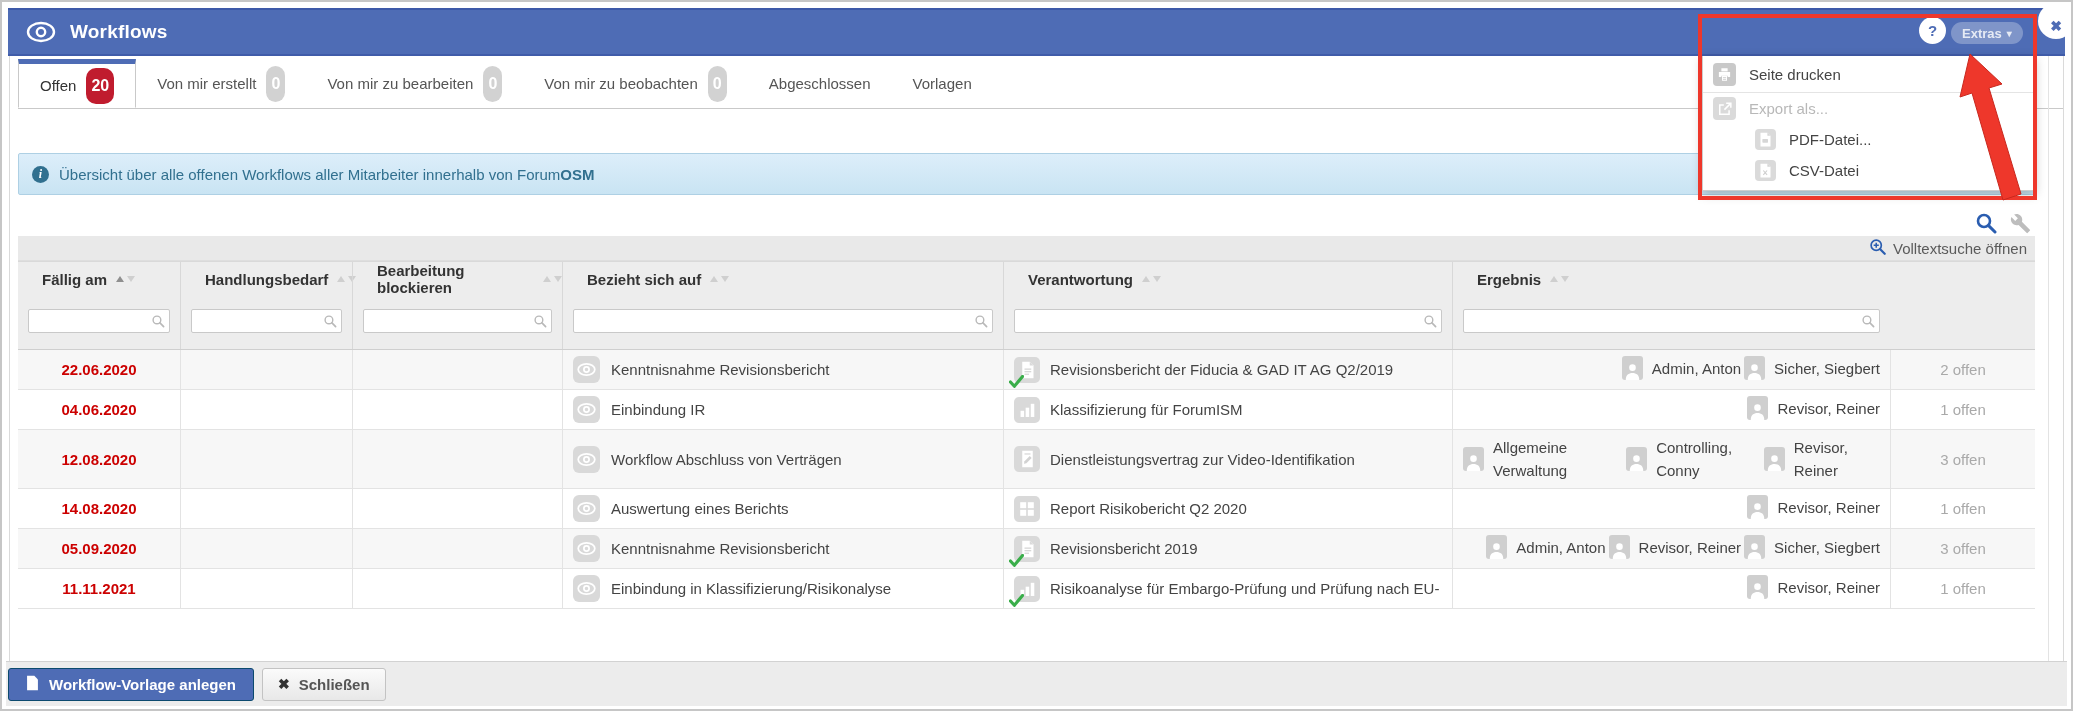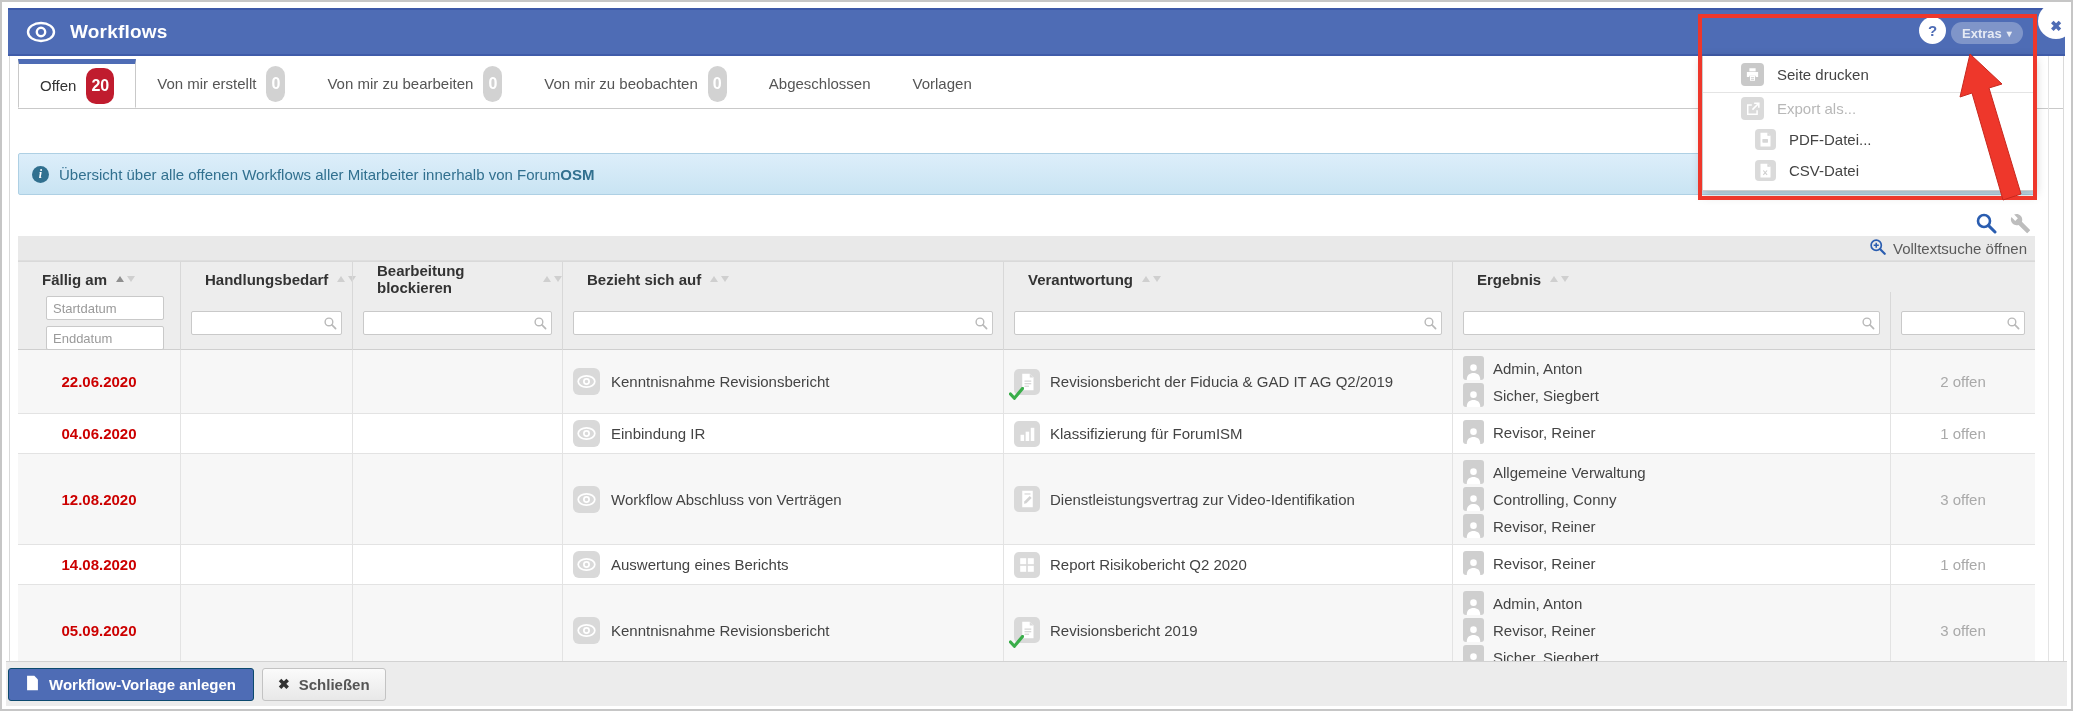--- a/index.html
+++ b/index.html
@@ -85,42 +85,42 @@
   .tcell{border-left:1px solid #e3e3e3;padding:4px 10px;display:flex;align-items:center;font-size:15px;color:#444;}
   .tcell:first-child{border-left:none;justify-content:center;}
   .due{color:var(--date-red,#cc0000);font-weight:bold;}
   .name-cell{gap:11px;}
   .wf-icon{width:27px;height:27px;border-radius:6px;background:#d9d9d9;display:flex;align-items:center;
            justify-content:center;flex:none;}
   .ref-cell{gap:10px;}
   .ref-icon-wrap{position:relative;width:26px;height:26px;border-radius:5px;background:#d9d9d9;flex:none;
                  display:flex;align-items:center;justify-content:center;}
   .check{position:absolute;left:-5px;bottom:-5px;display:flex;}
-  .resp-cell{flex-direction:column;align-items:flex-start;justify-content:flex-start;gap:3px;padding:6px 10px;}
+  .resp-cell{flex-direction:row;align-items:flex-start;justify-content:flex-end;gap:3px;padding:6px 10px;}
   .person-row{display:flex;align-items:center;gap:9px;line-height:23px;min-height:23px;}
   .person-icon{width:21px;height:24px;border-radius:3px;background:#cfcfcf;overflow:hidden;display:flex;
                align-items:flex-end;justify-content:center;flex:none;}
   .result-cell{justify-content:center;color:#a9a9a9;}
   .min-row{min-height:31px;}
 
   
   .footer{position:absolute;left:4px;right:4px;bottom:3px;height:45px;background:#ececec;border-top:1px solid #d2d2d2;
           display:flex;align-items:center;gap:8px;padding-left:2px;z-index:20;box-sizing:border-box;}
   .btn-primary{height:33px;background:var(--header-blue,#4e6cb5);border:1px solid #0c4a6e;border-radius:3px;color:#fff;
                font-weight:bold;font-size:15px;display:flex;align-items:center;gap:10px;padding:0 17px;cursor:pointer;
                font-family:"Liberation Sans",sans-serif;}
   .btn-secondary{height:33px;background:linear-gradient(#fbfbfb,#e8e8e8);border:1px solid #c3c3c3;border-radius:3px;
                  color:#555;font-weight:bold;font-size:15px;display:flex;align-items:center;gap:9px;padding:0 15px;
                  cursor:pointer;font-family:"Liberation Sans",sans-serif;}
   .btn-secondary .x{color:#333;font-size:14px;}
 
   
   .menu-panel{position:absolute;left:1700px;top:54px;width:333px;box-sizing:border-box;background:#fff;
               border:1px solid #cdcdcd;border-top:none;box-shadow:0 3px 10px rgba(0,0,0,.25);z-index:40;padding-bottom:4px;}
-  .menu-item{height:31px;display:flex;align-items:center;gap:13px;padding-left:38px;font-size:15px;color:#444;cursor:pointer;}
+  .menu-item{height:31px;display:flex;align-items:center;gap:13px;padding-left:10px;font-size:15px;color:#444;cursor:pointer;}
   .menu-item.first{border-bottom:1px solid #e4e4e4;height:36px;}
   .menu-item.indent{padding-left:52px;}
   .menu-item.disabled{color:#b8b8b8;cursor:default;}
   .menu-icon{width:23px;height:23px;border-radius:4px;background:#c9c9c9;display:flex;align-items:center;
              justify-content:center;flex:none;}
   .menu-item.indent .menu-icon{width:21px;height:21px;background:#dadada;}
   .menu-item.disabled .menu-icon{background:#dadada;}
 
   
   .annotation-box{position:absolute;left:1696px;top:12px;width:339px;height:186px;border:4px solid var(--annotation-red,#ee372b);
@@ -249,24 +249,20 @@
           <div class="th">
             <span>Ergebnis</span>
             <span class="sort">
               <span class="tri up "></span>
               <span class="tri down "></span>
             </span>
           </div>
         </div>
       <div class="filter-row" id="filters">
           <div class="fcell">
-            <input class="finput date-input" placeholder="Startdatum" style="">
-            <input class="finput date-input" placeholder="Enddatum" style="">
-          </div>
-          <div class="fcell">
             <div class="finput-wrap"><input class="finput" style=""><span class="mag">
                 <svg width="14" height="14" viewBox="0 0 20 20">
                   <circle cx="8.5" cy="8.5" r="5.5" fill="none" stroke="#b9b9b9" stroke-width="2"></circle>
                   <path d="M12.8 12.8L18 18" stroke="#b9b9b9" stroke-width="2.4" stroke-linecap="round"></path>
                 </svg>
               </span></div>
           </div>
           <div class="fcell">
             <div class="finput-wrap"><input class="finput" style=""><span class="mag">
                 <svg width="14" height="14" viewBox="0 0 20 20">

